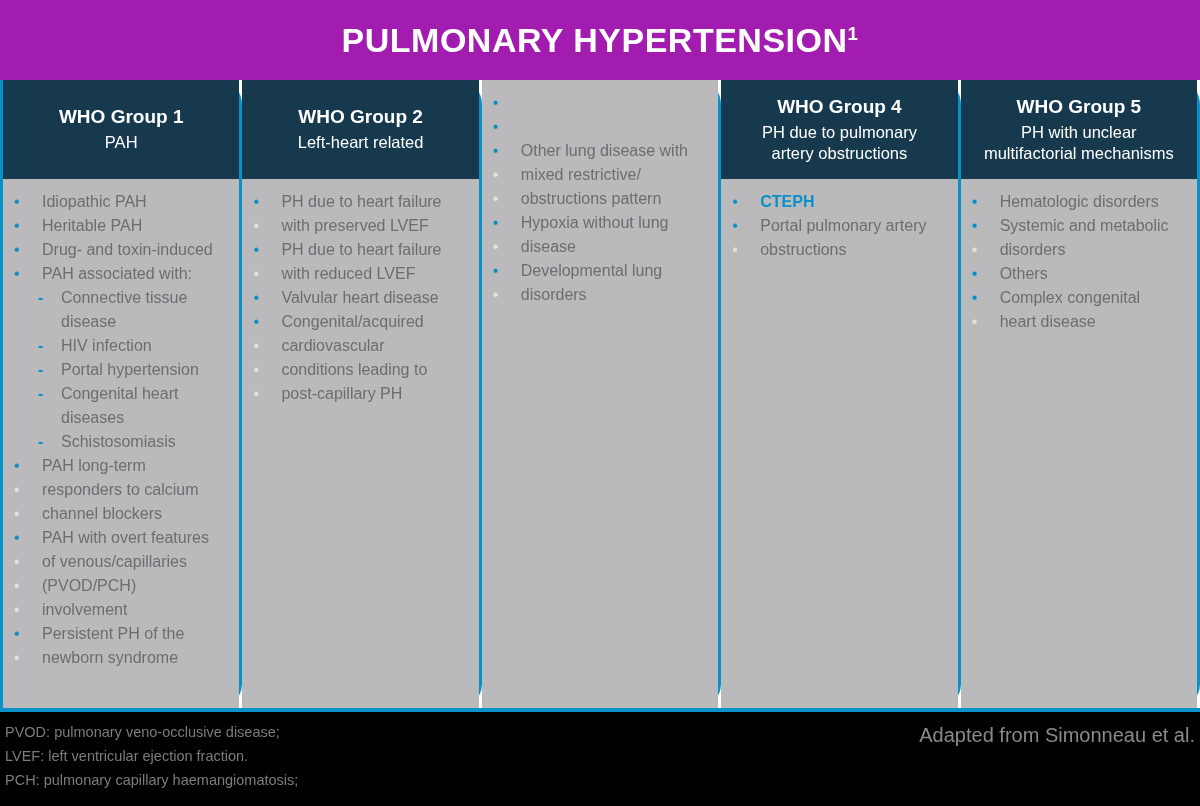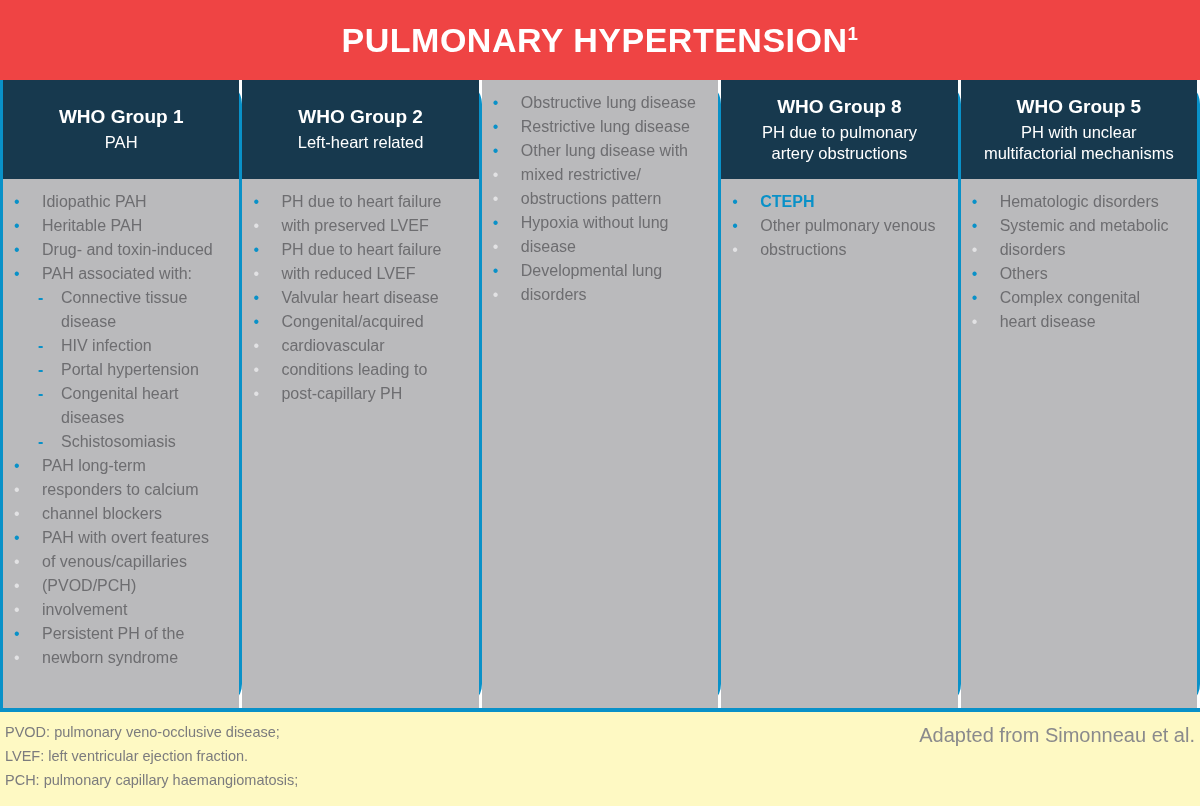--- a/index.html
+++ b/index.html
@@ -7,21 +7,21 @@
     width:1200px; height:806px;
     font-family:"Liberation Sans", sans-serif;
     background:#ffffff;
     overflow:hidden;
   }
   .board { width:1200px; height:806px; display:flex; flex-direction:column; }
 
   
   .title-bar {
     height:80px; flex:0 0 80px;
-    background:#ef4444;
+    background:#a21caf;
     display:flex; align-items:center; justify-content:center;
   }
   .title-bar h1 {
     margin:0; color:#ffffff;
     font-size:34px; font-weight:700; letter-spacing:0.5px;
   }
   .title-bar sup { font-size:0.55em; }
 
   
   .columns {
@@ -58,21 +58,21 @@
   .row .item-text { white-space:nowrap;margin-left:8px; }
   .row.faint .marker { color:#E2E2E4; }
   .row.sub { margin-left:24px; }
   .row.sub .marker { flex:0 0 15px; font-weight:700; }
   .row.cont { margin-left:39px; }
   .item-text.em { color:#0991C8; font-weight:700; }
 
   
   .footer {
     flex:1 1 auto;
-    background:#fef9c3;
+    background:#000000;
     position:relative;
     padding:8px 8px 0 5px;
     box-sizing:border-box;
   }
   .abbr div { font-size:14.5px; line-height:24px; color:#7C7C7E; }
   .attribution {
     position:absolute; top:12px; right:5px;
     font-size:20px; color:#8A8A8C;
   }
 </style>
@@ -213,25 +213,23 @@
           <div class="row faint">
             <span class="marker">•</span>
             <span class="item-text">post-capillary PH</span>
           </div>
         </div>
       </div>
       <div class="column">
         <div class="col-body">
           <div class="row">
             <span class="marker">•</span>
-            <span class="item-text">Obstructive lung disease</span>
-          </div>
-          <div class="row">
-            <span class="marker">•</span>
-            <span class="item-text">Restrictive lung disease</span>
+          </div>
+          <div class="row">
+            <span class="marker">•</span>
           </div>
           <div class="row">
             <span class="marker">•</span>
             <span class="item-text">Other lung disease with</span>
           </div>
           <div class="row faint">
             <span class="marker">•</span>
             <span class="item-text">mixed restrictive/</span>
           </div>
           <div class="row faint">
@@ -251,32 +249,32 @@
             <span class="item-text">Developmental lung</span>
           </div>
           <div class="row faint">
             <span class="marker">•</span>
             <span class="item-text">disorders</span>
           </div>
         </div>
       </div>
       <div class="column">
         <div class="col-header">
-          <div class="col-title">WHO Group 8</div>
+          <div class="col-title">WHO Group 4</div>
           <div class="col-subtitle">PH due to pulmonary
 artery obstructions</div>
         </div>
         <div class="col-body">
           <div class="row">
             <span class="marker">•</span>
             <span class="item-text em">CTEPH</span>
           </div>
           <div class="row">
             <span class="marker">•</span>
-            <span class="item-text">Other pulmonary venous</span>
+            <span class="item-text">Portal pulmonary artery</span>
           </div>
           <div class="row faint">
             <span class="marker">•</span>
             <span class="item-text">obstructions</span>
           </div>
         </div>
       </div>
       <div class="column">
         <div class="col-header">
           <div class="col-title">WHO Group 5</div>

